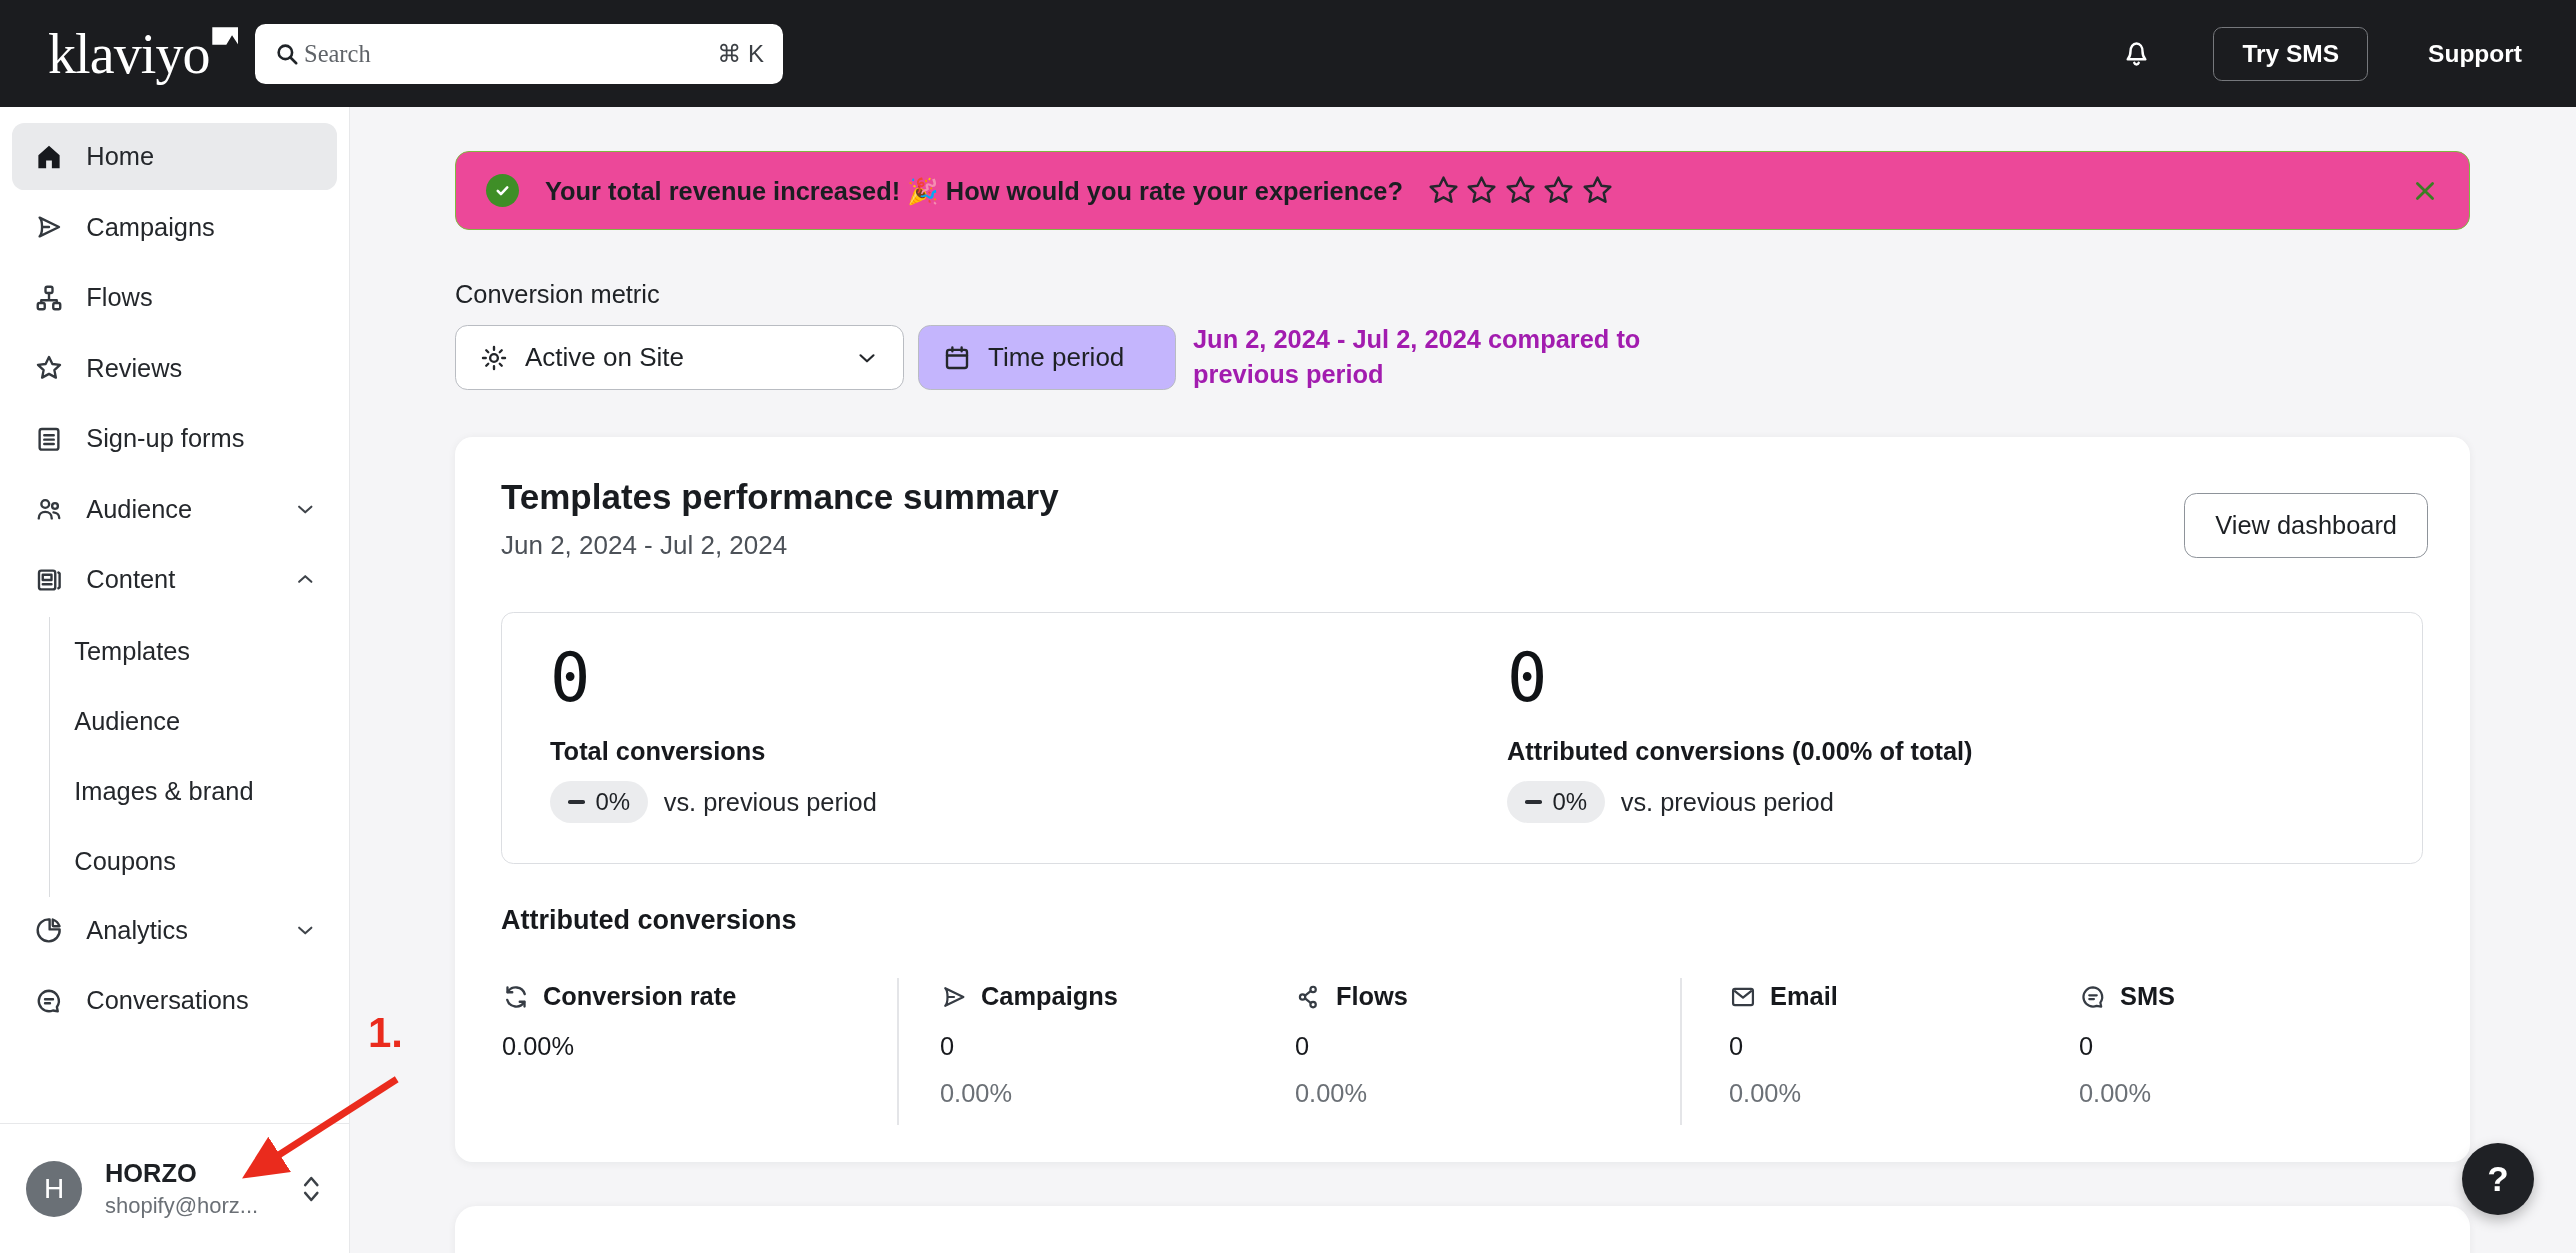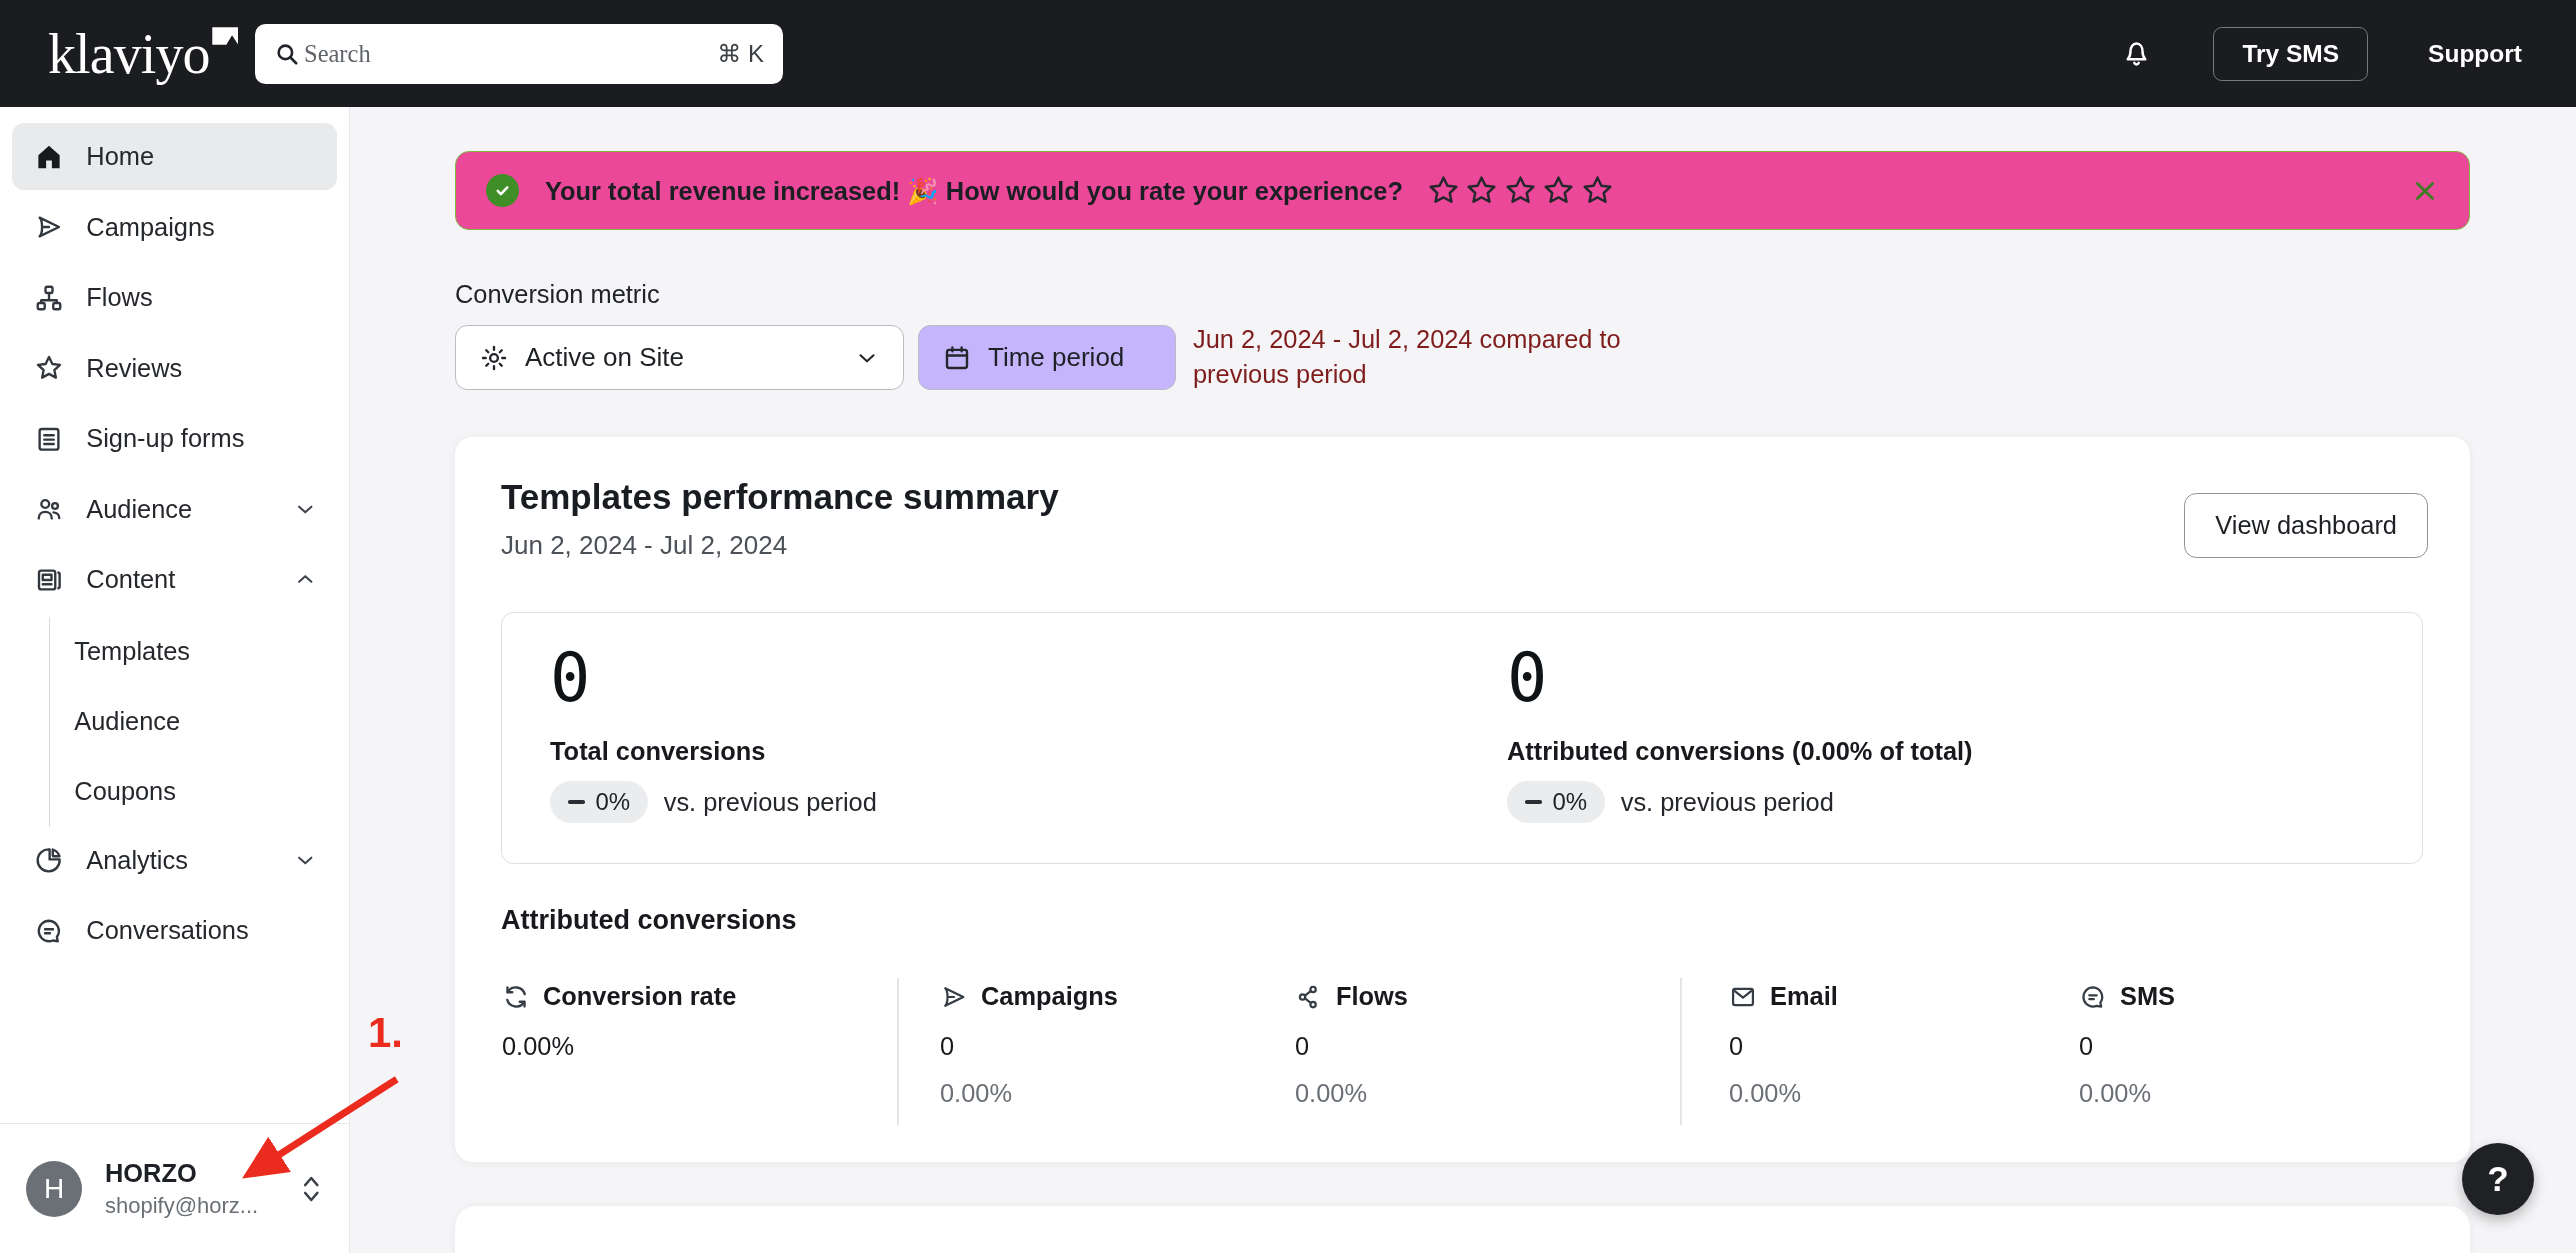--- a/index.html
+++ b/index.html
@@ -52,21 +52,21 @@
 
   
   .filter-label { position:absolute; left:455px; top:280px; font-size:25.4px; color:#202327; z-index:5; }
   .metric-dropdown { position:absolute; left:455px; top:325px; width:449px; height:65px; background:#fff;
             border:1.8px solid #b9bcc2; border-radius:12.3px; display:flex; align-items:center; padding:0 23px; z-index:5; cursor:pointer; }
   .metric-dropdown .dd-text { margin-left:16px; font-size:26px; color:#1e2125; }
   .metric-dropdown .dd-chevron { margin-left:auto; }
   .time-btn { position:absolute; left:918px; top:325px; width:258px; height:65px; background:#c4b5fd;
             border:1.8px solid #b9bcc2; border-radius:12.3px; display:flex; align-items:center; padding:0 23px; z-index:5; cursor:pointer;
             font-size:26px; color:#1e2125; gap:16px; font-family:inherit; }
-  .date-range { position:absolute; left:1193px; top:322px; width:473px; font-size:25.4px; line-height:35px; color:#7f1d1d; z-index:5; }
+  .date-range { position:absolute; left:1193px; top:322px; width:473px; font-size:25.4px; line-height:35px; color:#a21caf; z-index:5;font-weight:bold; }
 
   
   .card { position:absolute; left:455px; top:437px; width:2015px; height:725px; background:#fff; border-radius:17.5px;
           box-shadow:0 1.8px 8.8px rgba(25,28,40,.06); z-index:4; }
   .card-title { position:absolute; left:46px; top:40px; font-size:35px; font-weight:700; color:#191c20; }
   .card-subtitle { position:absolute; left:46px; top:93px; font-size:26px; color:#4c5158; }
   .view-dashboard { position:absolute; right:42px; top:56px; height:65px; padding:0 30px; background:#fff;
           border:1.8px solid #8e939a; border-radius:12.3px; font-size:25.4px; font-weight:500; color:#1d2024;
           display:flex; align-items:center; font-family:inherit; cursor:pointer; }
   .stats-box { position:absolute; left:46px; top:175px; width:1922px; height:252px; border:1.8px solid #dcdee2; border-radius:12.3px; }
@@ -203,20 +203,23 @@
       </span>
     </div>
     <div class="subgroup">
       <div class="sub-item">
           <span>Templates</span>
         </div>
       <div class="sub-item">
           <span>Audience</span>
         </div>
       <div class="sub-item">
+          <span>Images &amp; brand</span>
+        </div>
+      <div class="sub-item">
           <span>Coupons</span>
         </div>
     </div>
     <div class="nav-item">
       <span class="nav-icon">
         <svg width="30" height="30" viewBox="0 0 24 24" fill="none" stroke="#33383e" stroke-width="1.9" stroke-linejoin="round">
             <path d="M12.5 3.5a8.8 8.8 0 1 0 8 8h-8z"></path>
             <path d="M15 3.6a8.8 8.8 0 0 1 5.4 5.4H15.8a.8.8 0 0 1-.8-.8z"></path>
           </svg>
       </span>

